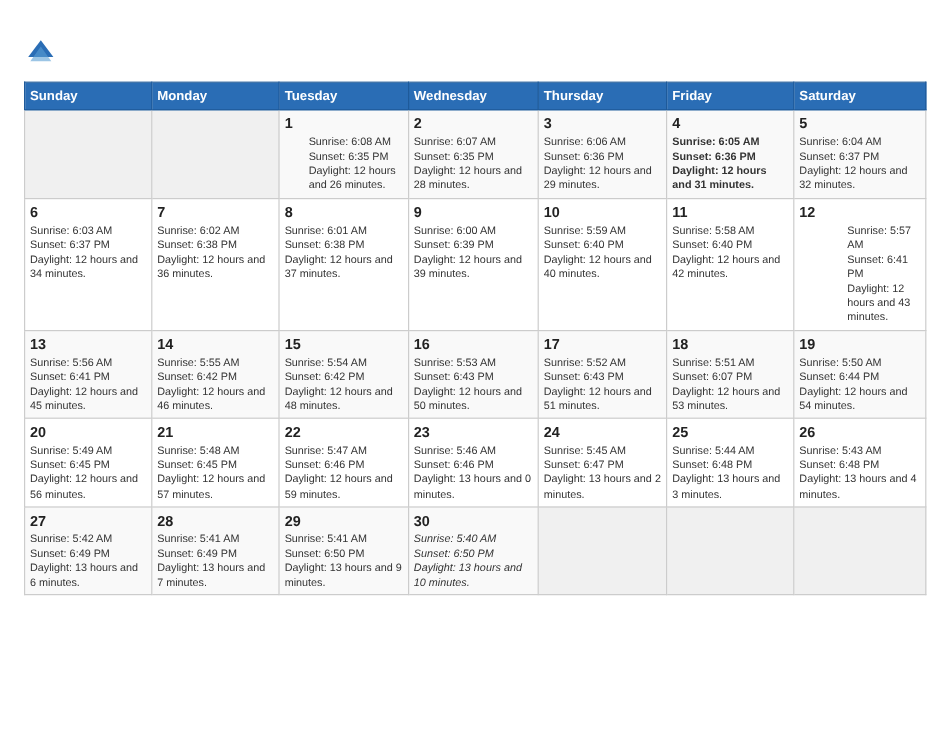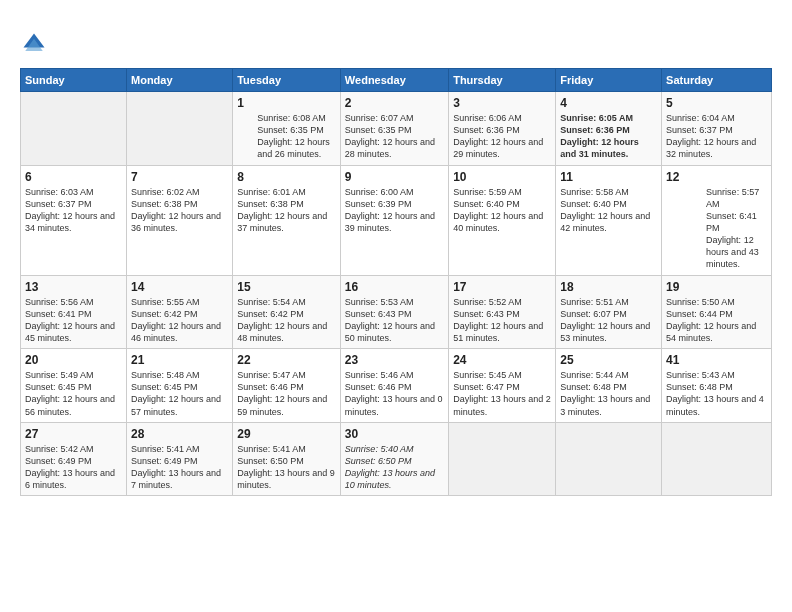--- a/index.html
+++ b/index.html
@@ -288,21 +288,21 @@
 Sunset: 6:47 PM
 Daylight: 13 hours and 2 minutes.</div>
           </td>
           <td>
             <span class="day-num">25</span>
             <div class="day-detail" style="white-space: pre-line;">Sunrise: 5:44 AM
 Sunset: 6:48 PM
 Daylight: 13 hours and 3 minutes.</div>
           </td>
           <td>
-            <span class="day-num">41</span>
+            <span class="day-num">26</span>
             <div class="day-detail" style="white-space: pre-line;">Sunrise: 5:43 AM
 Sunset: 6:48 PM
 Daylight: 13 hours and 4 minutes.</div>
           </td>
         </tr>
         <tr>
           <td>
             <span class="day-num">27</span>
             <div class="day-detail" style="white-space: pre-line;">Sunrise: 5:42 AM
 Sunset: 6:49 PM

